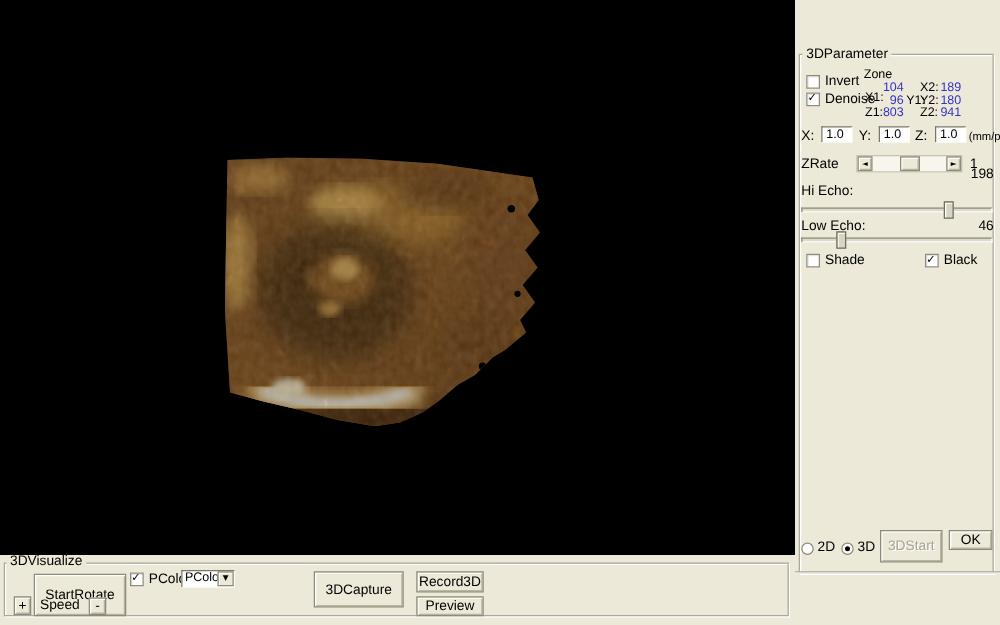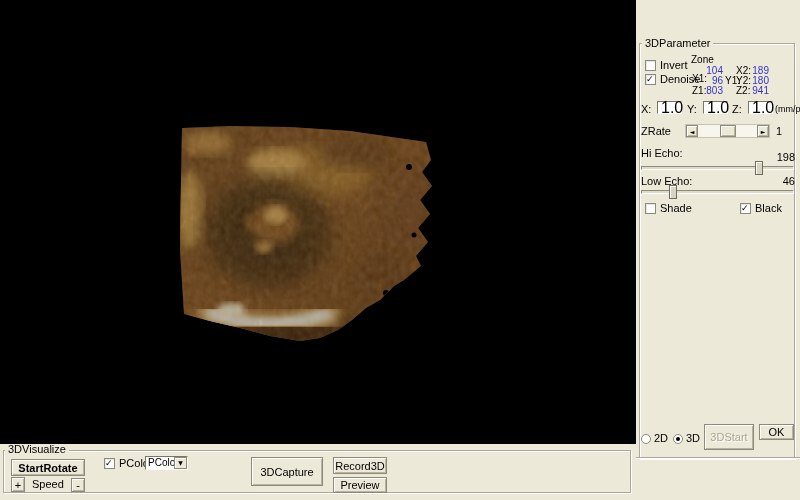--- a/index.html
+++ b/index.html
@@ -25,21 +25,21 @@
   .checkbox{position:absolute;width:11px;height:11px;background:#fff;border:1px solid #8e8a7a;
     box-shadow:inset 1px 1px 0 rgba(0,0,0,.1);box-sizing:border-box;font-size:0;}
   .checkbox.on::after{content:"✓";font-family:"DejaVu Sans",sans-serif;font-size:9px;font-weight:bold;
     position:absolute;left:0px;top:-1px;color:#000;}
 
   .radio{position:absolute;width:10px;height:10px;border-radius:50%;background:#fff;
     border:1px solid #8e8a7a;box-sizing:border-box;}
   .radio.on::after{content:"";position:absolute;left:2px;top:2px;width:4px;height:4px;border-radius:50%;background:#000;}
 
   .tb-input{position:absolute;background:#fff;border:1px solid;border-color:#7a7666 #fdfcf5 #fdfcf5 #7a7666;
-    font-size:16px;line-height:11px;padding:0 3px;height:13px;box-sizing:border-box;}
+    font-size:10px;line-height:11px;padding:0 3px;height:13px;box-sizing:border-box;}
 
   .slider-track{position:absolute;height:4px;background:#dedac9;border:1px solid;
     border-color:#8e8a7a #fff #fff #8e8a7a;box-sizing:border-box;}
   .slider-thumb{position:absolute;top:-6px;width:8px;height:14px;background:#d8d4c4;
     border:1px solid #6f6b5e;box-shadow:inset 1px 1px 0 #fff;box-sizing:border-box;}
 
   .scrollbar{position:absolute;height:14px;background:#f7f5ec;border:1px solid #c6c2b2;box-sizing:border-box;}
   .sb-btn{position:absolute;top:0;width:12px;height:12px;background:#ece9d8;border:1px solid #8e8a7a;
     box-shadow:inset 1px 1px 0 #fff,inset -1px -1px 0 #b8b4a4;display:flex;align-items:center;justify-content:center;
     font-family:"DejaVu Sans",sans-serif;font-size:6px;box-sizing:border-box;}
@@ -157,21 +157,21 @@
     <div class="scrollbar" style="left:49px;top:124px;width:85px;">
       <span class="sb-btn" style="left:0;">◄</span>
       <div class="sb-inner">
         <span class="sb-thumb" style="left: 38%;"></span>
       </div>
       <span class="sb-btn" style="right:0;">►</span>
     </div>
     <span class="lbl" style="left:140px;top:126px;">1</span>
 
     <span class="lbl" style="left:5px;top:148px;">Hi Echo:</span>
-    <span class="lbl" style="right:5px;top:152px;margin-left:32px;">198</span>
+    <span class="lbl" style="right:5px;top:134px;margin-left:32px;">198</span>
     <div class="slider-track" style="left:5px;top:166px;width:153px;">
       <span class="slider-thumb" style="left: 75%;"></span>
     </div>
 
     <span class="lbl" style="left:5px;top:176px;">Low Echo:</span>
     <span class="lbl" style="right:5px;top:176px;">46</span>
     <div class="slider-track" style="left:5px;top:190px;width:153px;">
       <span class="slider-thumb" style="left: 18%;"></span>
     </div>
 
@@ -187,21 +187,21 @@
     <button class="btn disabled" style="left:68px;top:424px;width:50px;height:26px;">3DStart</button>
     <button class="btn" style="left:123px;top:424px;width:35px;height:16px;">OK</button>
 
     <div class="hline" style="left:0;top:457px;width:164px;"></div>
   </div>
 
   <div id="bottom-panel">
     <div class="groupbox" style="left:3px;top:6px;width:626px;height:41px;"></div>
     <div class="group-label" style="left:5px;top:0px;">3DVisualize</div>
 
-    <button class="btn" style="left:11px;top:15px;width:74px;height:17px;font-weight:bold;">StartRotate</button>
+    <button class="btn" style="left:27px;top:15px;width:74px;height:34px;">StartRotate</button>
 
     <button class="btn" style="left:11px;top:33px;width:13px;height:15px;">+</button>
     <span class="lbl" style="left:32px;top:35px;">Speed</span>
     <button class="btn" style="left:71px;top:34px;width:13px;height:14px;">-</button>
 
     <span class="checkbox on" style="left:104px;top:14px;"></span>
     <span class="lbl" style="left:119px;top:14px;">PColor</span>
 
     <div class="combo" style="left:145px;top:12px;width:43px;height:14px;">
       <span>PColor</span>

